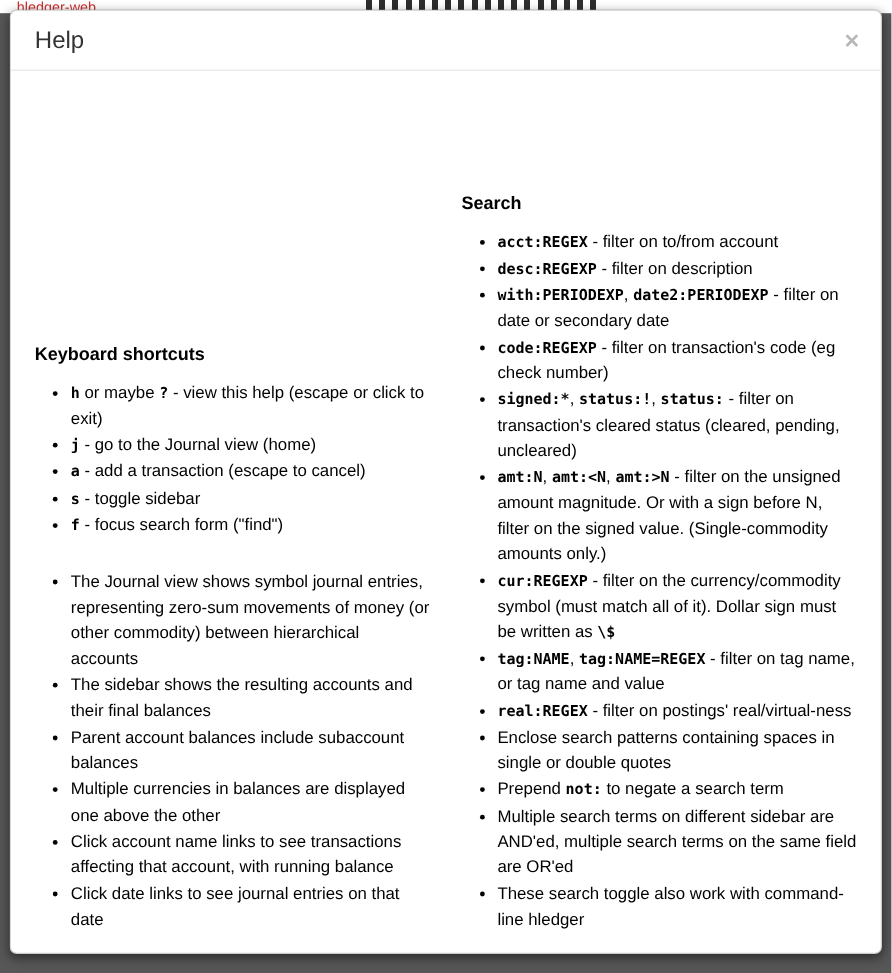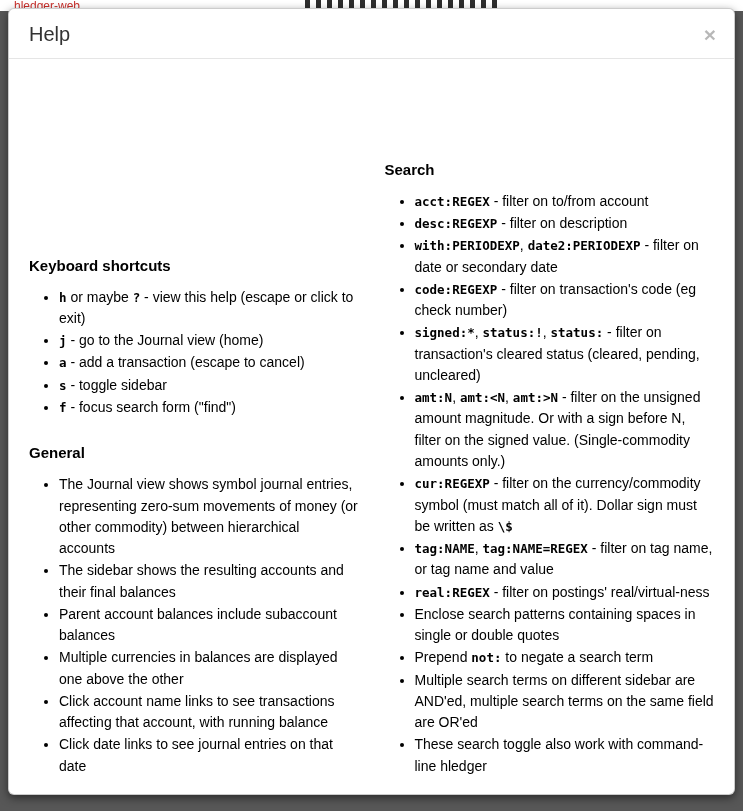--- a/index.html
+++ b/index.html
@@ -101,21 +101,20 @@
         <div class="section-heading">Keyboard shortcuts</div>
         <ul class="help-list">
             <li><code>h</code> or maybe <code>?</code> - view this help (escape or click to exit)</li>
             <li><code>j</code> - go to the Journal view (home)</li>
             <li><code>a</code> - add a transaction (escape to cancel)</li>
             <li><code>s</code> - toggle sidebar</li>
             <li><code>f</code> - focus search form ("find")</li>
           </ul>
       </div>
       <div class="sec sec-gap">
-        <div class="section-heading">General</div>
         <ul class="help-list">
             <li>The Journal view shows symbol journal entries, representing zero-sum movements of money (or other commodity) between hierarchical accounts</li>
             <li>The sidebar shows the resulting accounts and their final balances</li>
             <li>Parent account balances include subaccount balances</li>
             <li>Multiple currencies in balances are displayed one above the other</li>
             <li>Click account name links to see transactions affecting that account, with running balance</li>
             <li>Click date links to see journal entries on that date</li>
           </ul>
       </div>
     </div>

